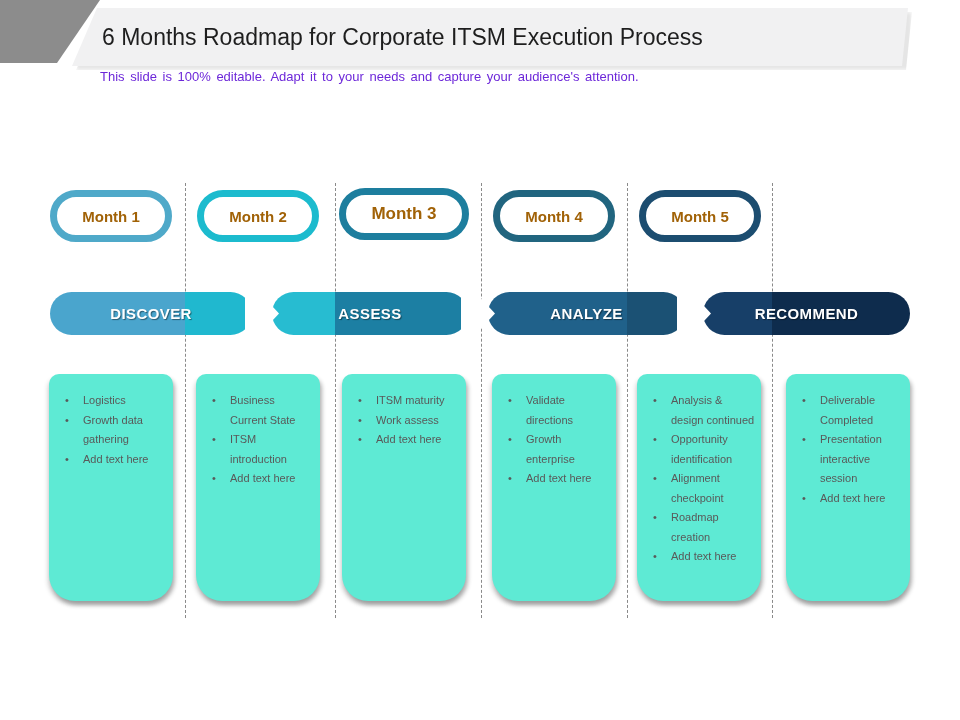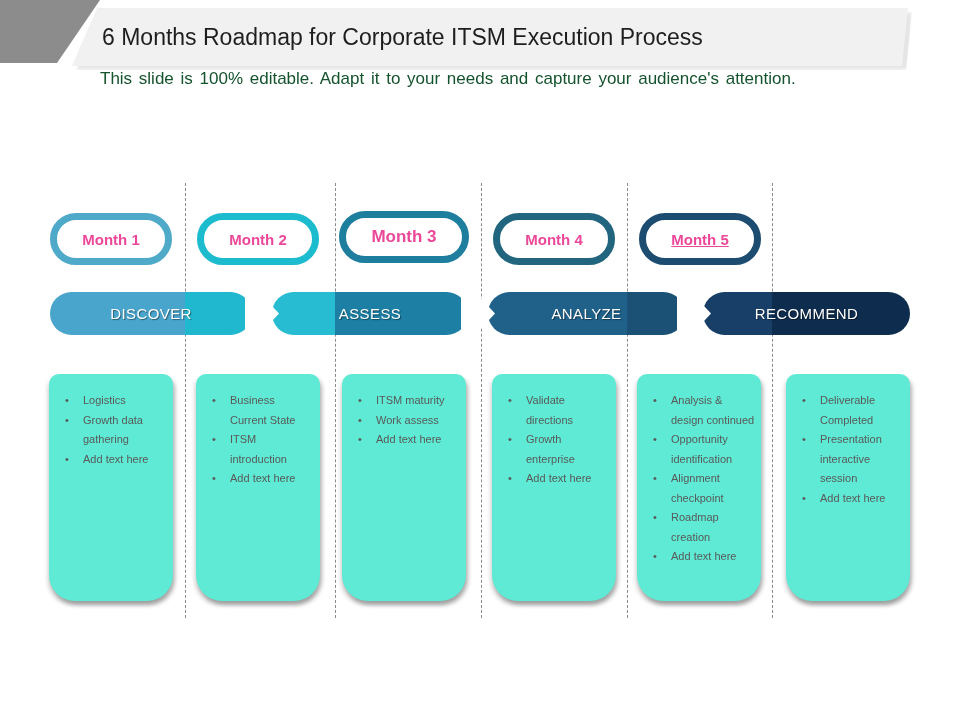--- a/index.html
+++ b/index.html
@@ -21,46 +21,46 @@
   .banner-shadow{
     position:absolute;left:76px;top:12px;width:836px;height:58px;
     clip-path:polygon(25px 0,100% 0,calc(100% - 6px) 100%,0 100%);
     background:rgba(0,0,0,0.10);filter:blur(2px);
   }
   .page-title{
     position:absolute;left:102px;top:8px;height:58px;line-height:58px;
     font-size:23px;color:#1e1e1e;white-space:nowrap;
   }
   .subtitle{
-    position:absolute;left:100px;top:69px;font-size:17px;color:#14532d;
+    position:absolute;left:100px;top:69px;font-size:13px;color:#6d28d9;
     word-spacing:2px;white-space:nowrap;
   }
   
   .vline{
     position:absolute;top:183px;height:435px;width:0;
     border-left:1px dashed #8a8a8a;
   }
   
   .pill{
     position:absolute;top:190px;width:122px;height:52px;box-sizing:border-box;
     border:7px solid #555;border-radius:30px;background:#ffffff;
     display:flex;align-items:center;justify-content:center;
-    font-size:15px;font-weight:bold;color:#ec4899;margin-top:23px;
+    font-size:15px;font-weight:bold;color:#a16207;
   }
   .pill.big{top:188px;width:130px;height:52px;font-size:17px;}
   
   .bar{
     position:absolute;top:292px;height:43px;border-radius:22px;overflow:hidden;
     display:flex;
   }
   .seg{height:100%;}
   .seg.right{flex:1;}
   .bar-label{
     position:absolute;inset:0;display:flex;align-items:center;justify-content:center;
-    font-size:15px;font-weight:normal;color:#ffffff;letter-spacing:.4px;
+    font-size:15px;font-weight:bold;color:#ffffff;letter-spacing:.4px;
     text-shadow:1px 1px 1px rgba(0,0,0,0.45);
   }
   .pent{
     position:absolute;top:296px;width:34px;height:35px;background:#ffffff;z-index:5;
     clip-path:polygon(0 0,52% 0,100% 50%,52% 100%,0 100%);
   }
   
   .card{
     position:absolute;top:374px;width:124px;height:227px;box-sizing:border-box;
     background:#5eead4;border-radius:10px 10px 26px 26px;
@@ -97,21 +97,21 @@
   </div>
   <div class="pill" style="left: 197px; border-color: rgb(28, 187, 206);">
     <span>Month 2</span>
   </div>
   <div class="pill big" style="left: 339px; border-color: rgb(29, 126, 158);">
     <span>Month 3</span>
   </div>
   <div class="pill" style="left: 493px; border-color: rgb(33, 101, 127);">
     <span>Month 4</span>
   </div>
-  <div class="pill" style="left: 639px; border-color: rgb(28, 77, 112); text-decoration: underline;">
+  <div class="pill" style="left: 639px; border-color: rgb(28, 77, 112);">
     <span>Month 5</span>
   </div>
 
   <div class="bar" style="left:50px;width:202px">
     <div class="seg" style="width: 135px; background: rgb(74, 165, 205);"></div>
     <div class="seg right" style="background: rgb(32, 184, 207);"></div>
     <div class="bar-label">DISCOVER</div>
   </div>
 
   <div class="bar" style="left:272px;width:196px">

